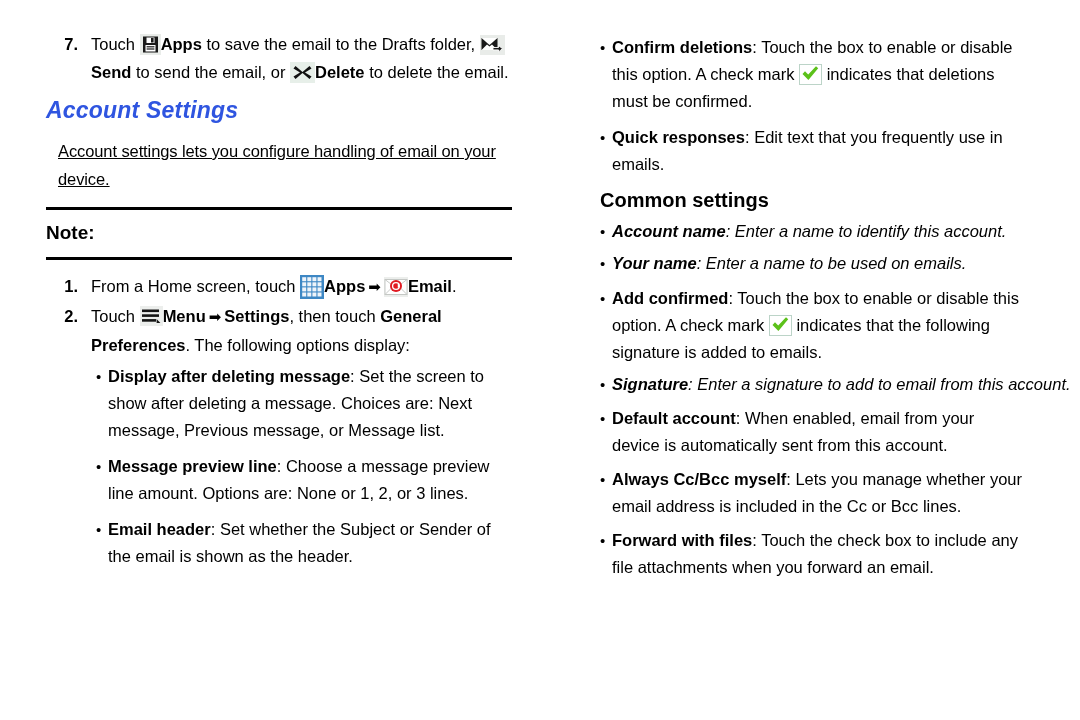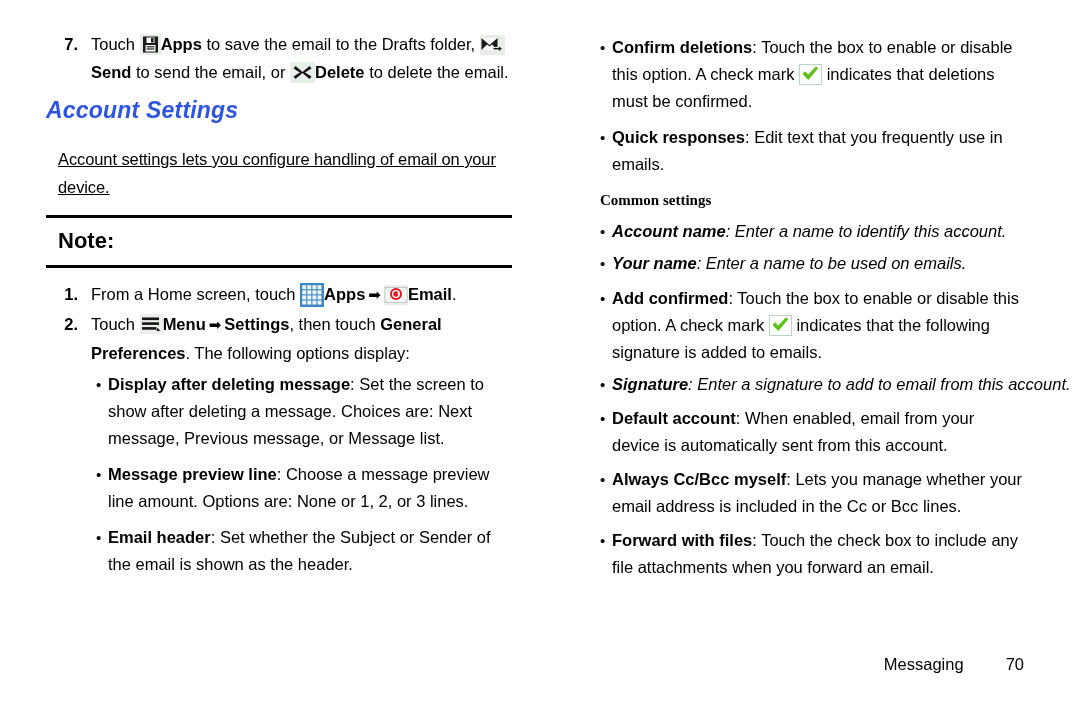--- a/index.html
+++ b/index.html
@@ -69,37 +69,35 @@
   .h-blue {
     color: #2f55e0;
     font-weight: bold;
     font-style: italic;
     font-size: 23px;
     line-height: 30px;
     letter-spacing: 0.2px;
   }
   .h-sub {
     font-weight: bold;
-    font-size: 15px;
+    font-size: 20px;
     line-height: 28px;
-    font-family: Liberation Serif, serif;
   }
 
   
   .rule {
     height: 3px;
     background: #000;
     width: 466px;
   }
   .note {
     display: flex;
     align-items: flex-start;
-    font-size: 22px;
+    font-size: 19px;
     line-height: 27px;
-    margin-left: 12px;
   }
   .note-label {
     font-weight: bold;
     flex: 0 0 auto;
     padding-right: 6px;
   }
   .note-body { flex: 1 1 auto; }
 
   
   .ic {
@@ -175,21 +173,21 @@
             </svg></span><span class="b">Apps</span><span> to save the email to the Drafts folder, </span><span class="ic ic-send"><svg width="25" height="20" viewBox="0 0 25 20">
               <rect x="1.5" y="3" width="16" height="12" fill="#1a1a1a"></rect>
               <path d="M1.5 3 L9.5 10 L17.5 3 Z" fill="#ffffff"></path>
               <path d="M1.5 15 L7 9.5 L9.5 11.6 L12 9.5 L17.5 15 Z" fill="#ffffff"></path>
               <path d="M13 12.5 h5.5 v-2 l4 3.2 l-4 3.2 v-2 H13 Z" fill="#1a1a1a" stroke="#ffffff" stroke-width="0.9"></path>
             </svg></span><span class="b">Send</span><span> to send the email, or </span><span class="ic ic-del"><svg width="25" height="21" viewBox="0 0 25 21">
               <path d="M5.5 4 L12.5 10 L19.5 4 L21.5 6.5 L15 10.5 L21.5 14.5 L19.5 17 L12.5 11 L5.5 17 L3.5 14.5 L10 10.5 L3.5 6.5 Z" fill="#111111"></path>
             </svg></span><span class="b">Delete</span><span> to delete the email.</span></div>
     </div>
 
-    <div class="h-blue" style="margin-top:9px;margin-bottom:20px;">Account Settings</div>
+    <div class="h-blue" style="margin-top:9px;margin-bottom:12px;">Account Settings</div>
 
     <div class="para" style="padding-left:12px;width:455px;">Account settings lets you configure handling of email on your device.</div>
 
     <div class="rule" style="margin-top:14px;"></div>
     <div class="note" style="margin-top:9px;">
       <div class="note-label">Note:</div>
     </div>
     <div class="rule" style="margin-top:11px;"></div>
 
     <div class="step" style="margin-top:12px;">
@@ -300,17 +298,14 @@
         <div class="bullet-body"><span class="b">Always Cc/Bcc myself</span><span>: Lets you manage whether your email address is included in the Cc or Bcc lines.</span></div>
       </div>
       <div class="bullet" style="margin-top:7px;">
         <div class="bullet-dot">•</div>
         <div class="bullet-body"><span class="b">Forward with files</span><span>: Touch the check box to include any file attachments when you forward an email.</span></div>
       </div>
     </div>
 
   </div>
 
-  <div class="footer">
-    <span class="fname">Messaging</span><span>70</span>
-  </div>
 
 </div>
 
 </body></html>

